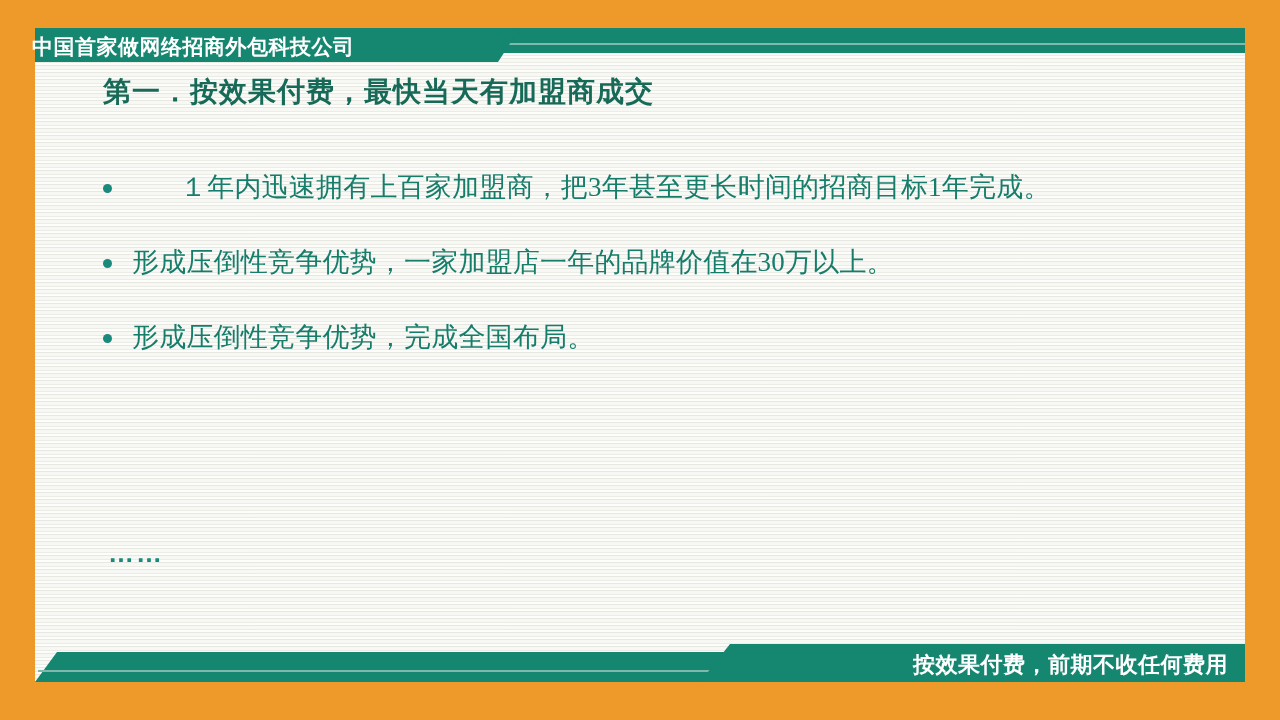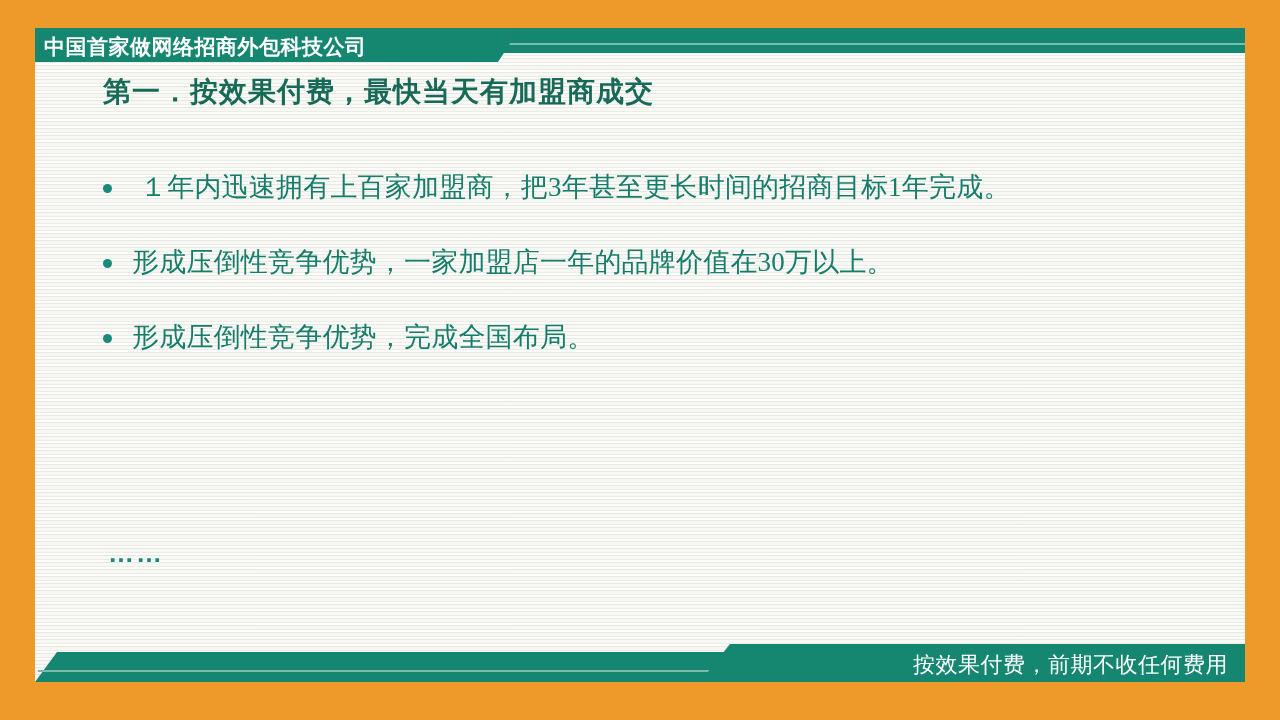--- a/index.html
+++ b/index.html
@@ -73,21 +73,21 @@
     position: absolute;
     left: 35px;
     top: 28px;
     width: 485px;
     height: 34px;
     background: #158670;
     clip-path: polygon(0 0, 100% 0, calc(100% - 22px) 100%, 0 100%);
   }
   .header-title {
     position: absolute;
-    left: 44px;
+    left: 32px;
     top: 33px;
     width: 470px;
     height: 28px;
     line-height: 28px;
     color: #ffffff;
     font-size: 21px;
     font-weight: bold;
     letter-spacing: 0.5px;
     white-space: nowrap;
   }
@@ -137,20 +137,21 @@
     flex: 1 1 auto;
     color: #167d6b;
     font-family: "Liberation Serif", "DejaVu Serif", serif;
     font-size: 27px;
     line-height: 34px;
     letter-spacing: 0.2px;
     white-space: nowrap;
   }
   .bullet-text.lead-space {
     padding-left: 8px;
+    margin-left: 40px;
   }
 
   .ellipsis {
     position: absolute;
     left: 108px;
     top: 543px;
     color: #18897a;
     font-size: 26px;
     font-weight: bold;
     letter-spacing: 2px;
@@ -185,21 +186,21 @@
     clip-path: polygon(30px 0, 100% 0, 100% 100%, 0 100%);
   }
   .footer-text {
     position: absolute;
     right: 52px;
     top: 650px;
     height: 30px;
     line-height: 30px;
     color: #ffffff;
     font-size: 22px;
-    font-weight: normal;
+    font-weight: bold;
     letter-spacing: 0.5px;
     white-space: nowrap;
   }
 </style>
 </head>
 <body>
 
 <div class="slide">
 
   <div class="paper"></div>

